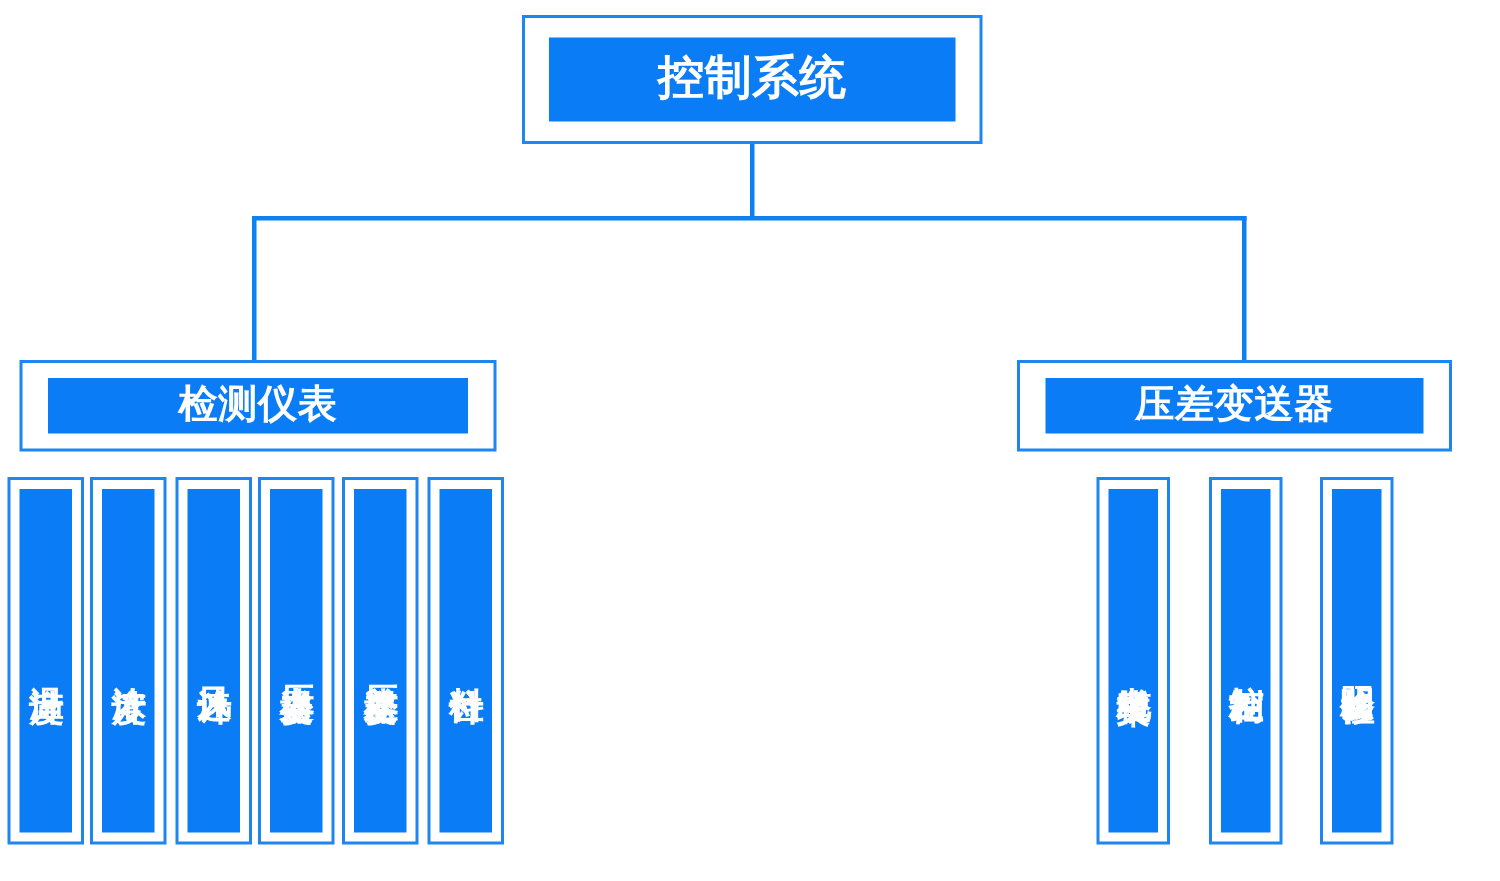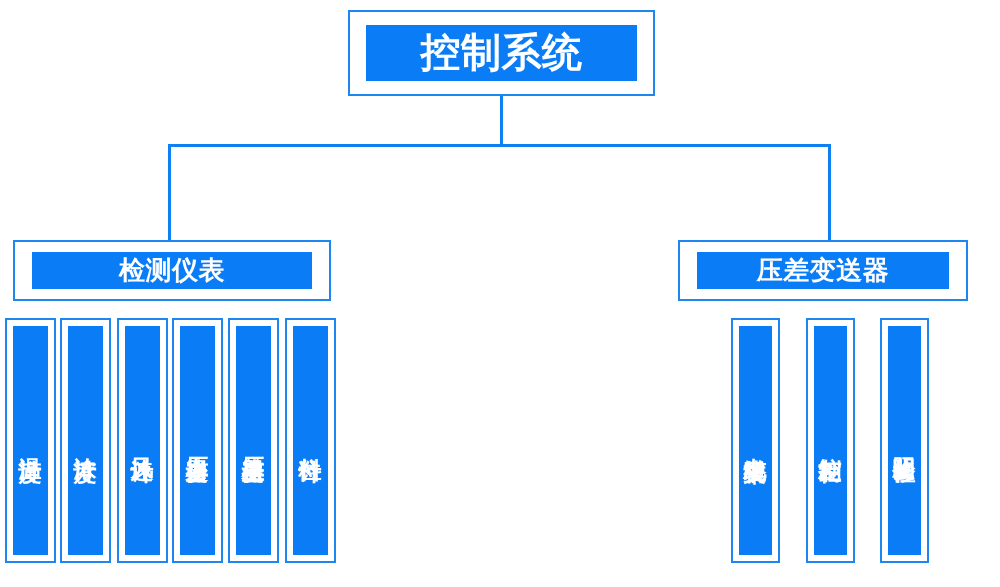--- a/index.html
+++ b/index.html
@@ -48,21 +48,21 @@
     font-weight: 700;
     line-height: 1.08;
     text-align: center;
     letter-spacing: 0.5px;
     white-space: pre-line;
   }
 
   
   .node-root { left: 348px; top: 10px; width: 307px; height: 86px; }
   .node-root > .fill { left: 16px; top: 13px; right: 16px; bottom: 13px; }
-  .node-root .label { font-size: 40px; }
+  .node-root .label { font-size: 31px; }
 
   
   .node-group { top: 240px; height: 61px; }
   .node-group > .fill { left: 17px; top: 10px; right: 17px; bottom: 10px; }
   .node-group .label { font-size: 26px; }
 
   .node-group-left  { left: 13px;  width: 318px; }
   .node-group-right { left: 678px; width: 290px; }
 
   

